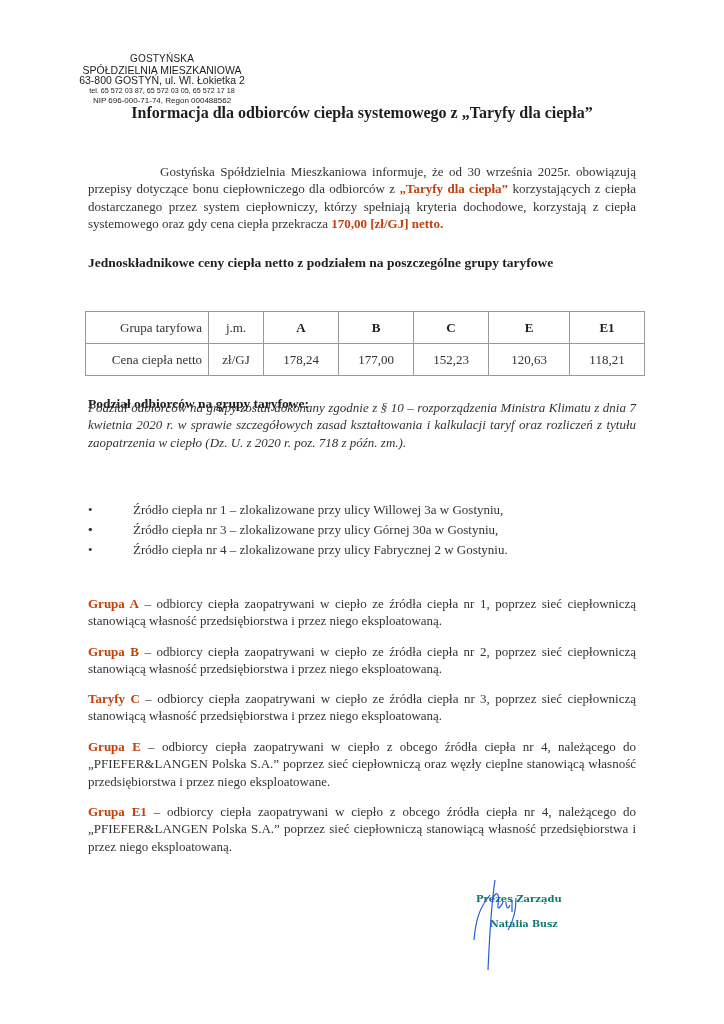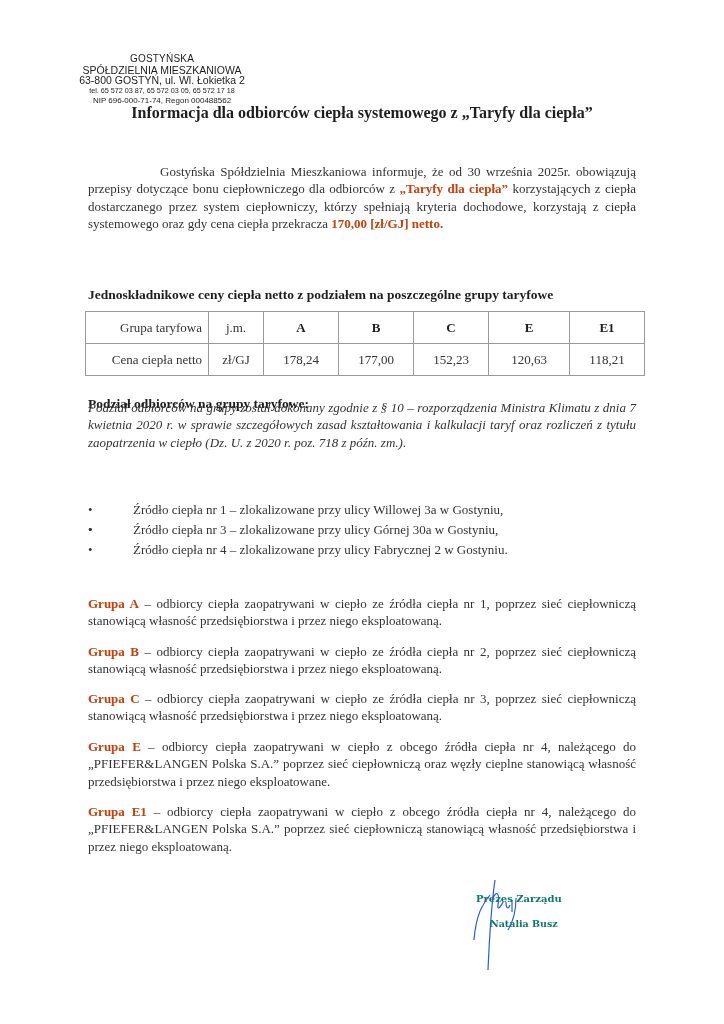--- a/index.html
+++ b/index.html
@@ -11,21 +11,21 @@
   .stamp .l2 { font-size: 10.5px; }
   .stamp .l3 { font-size: 10.5px; }
   .stamp .l4 { font-size: 8px; transform: scaleX(0.9); white-space: nowrap; }
   .stamp .l5 { font-size: 8px; white-space: nowrap; }
   .title { position: absolute; left: 0; width: 724px; top: 104px; text-align: center;
            font-size: 16px; font-weight: bold; color: #1e1e1e; }
   .para { position: absolute; left: 88px; width: 548px; font-size: 13px; line-height: 17.3px;
           text-align: justify; color: #333; }
   .intro { top: 163px; text-indent: 72px; }
   .b { font-weight: bold; color: #c2410c; }
-  .subhead { position: absolute; left: 88px; top: 287px; font-size: 13.5px; font-weight: bold; color: #1e1e1e; }
+  .subhead { position: absolute; left: 88px; top: 255px; font-size: 13.5px; font-weight: bold; color: #1e1e1e; }
   table.tariff { position: absolute; left: 85px; top: 311px; border-collapse: collapse;
                  font-size: 13px; color: #333; }
   table.tariff td { border: 1px solid #9a9a9a; height: 31px; padding: 0 6px; text-align: center; }
   table.tariff td.first { text-align: right; width: 110px; }
   table.tariff td.unit { width: 42px; }
   table.tariff td.val { width: 62px; }
   table.tariff td.valwide { width: 68px; }
   table.tariff tr.head td.grp { font-weight: bold; color: #1e1e1e; }
   .division-head { position: absolute; left: 88px; top: 396px; font-size: 13.5px; font-weight: bold; color: #1e1e1e; }
   .division { top: 399px; font-style: italic; }
@@ -88,21 +88,21 @@
 
 <ul class="sources">
   <li><span class="bullet">•</span><span>Źródło ciepła nr 1 – zlokalizowane przy ulicy Willowej 3a w Gostyniu,</span></li>
   <li><span class="bullet">•</span></li>
   <li><span class="bullet">•</span><span>Źródło ciepła nr 3 – zlokalizowane przy ulicy Górnej 30a  w Gostyniu,</span></li>
   <li><span class="bullet">•</span><span>Źródło ciepła nr 4 – zlokalizowane przy ulicy Fabrycznej 2 w Gostyniu.</span></li>
 </ul>
 
 <div class="para groupA"><span class="b">Grupa A</span><span> – odbiorcy ciepła zaopatrywani w ciepło ze źródła ciepła nr 1, poprzez sieć ciepłowniczą stanowiącą własność przedsiębiorstwa i przez niego eksploatowaną.</span></div>
 <div class="para groupB"><span class="b">Grupa B</span><span> – odbiorcy ciepła zaopatrywani w ciepło ze źródła ciepła nr 2, poprzez sieć ciepłowniczą stanowiącą własność przedsiębiorstwa i przez niego eksploatowaną.</span></div>
-<div class="para groupC"><span class="b">Grupa C</span><span> – odbiorcy ciepła zaopatrywani w ciepło ze źródła ciepła nr 3, poprzez sieć ciepłowniczą stanowiącą własność przedsiębiorstwa i przez niego eksploatowaną.</span></div>
+<div class="para groupC"><span class="b">Taryfy C</span><span> – odbiorcy ciepła zaopatrywani w ciepło ze źródła ciepła nr 3, poprzez sieć ciepłowniczą stanowiącą własność przedsiębiorstwa i przez niego eksploatowaną.</span></div>
 <div class="para groupE"><span class="b">Grupa E</span><span> – odbiorcy ciepła zaopatrywani w ciepło z obcego źródła ciepła nr  4, należącego do „PFIEFER&amp;LANGEN Polska S.A.” poprzez sieć ciepłowniczą oraz węzły cieplne stanowiącą własność przedsiębiorstwa i przez niego eksploatowane.</span></div>
 <div class="para groupE1"><span class="b">Grupa E1</span><span> – odbiorcy ciepła zaopatrywani w ciepło z obcego źródła ciepła nr  4, należącego do „PFIEFER&amp;LANGEN Polska S.A.” poprzez sieć ciepłowniczą stanowiącą własność przedsiębiorstwa i przez niego eksploatowaną.</span></div>
 
 <div class="sign">
   <div class="role">Prezes Zarządu</div>
   <div class="name">Natalia Busz</div>
 </div>
 <svg class="signature" viewBox="0 0 80 95">
   <path id="sig-path" d="M25 0 C22 20, 20 45, 18 90 M20 15 C12 25, 6 35, 4 60 M22 20 C26 10, 30 12, 28 25 C27 32, 32 25, 33 22 M36 22 C36 28, 38 30, 40 25 M42 20 L42 32 M46 18 C46 28, 44 40, 38 50" fill="none" stroke-width="1.2" stroke="#2a5bd7"></path>
 </svg>

